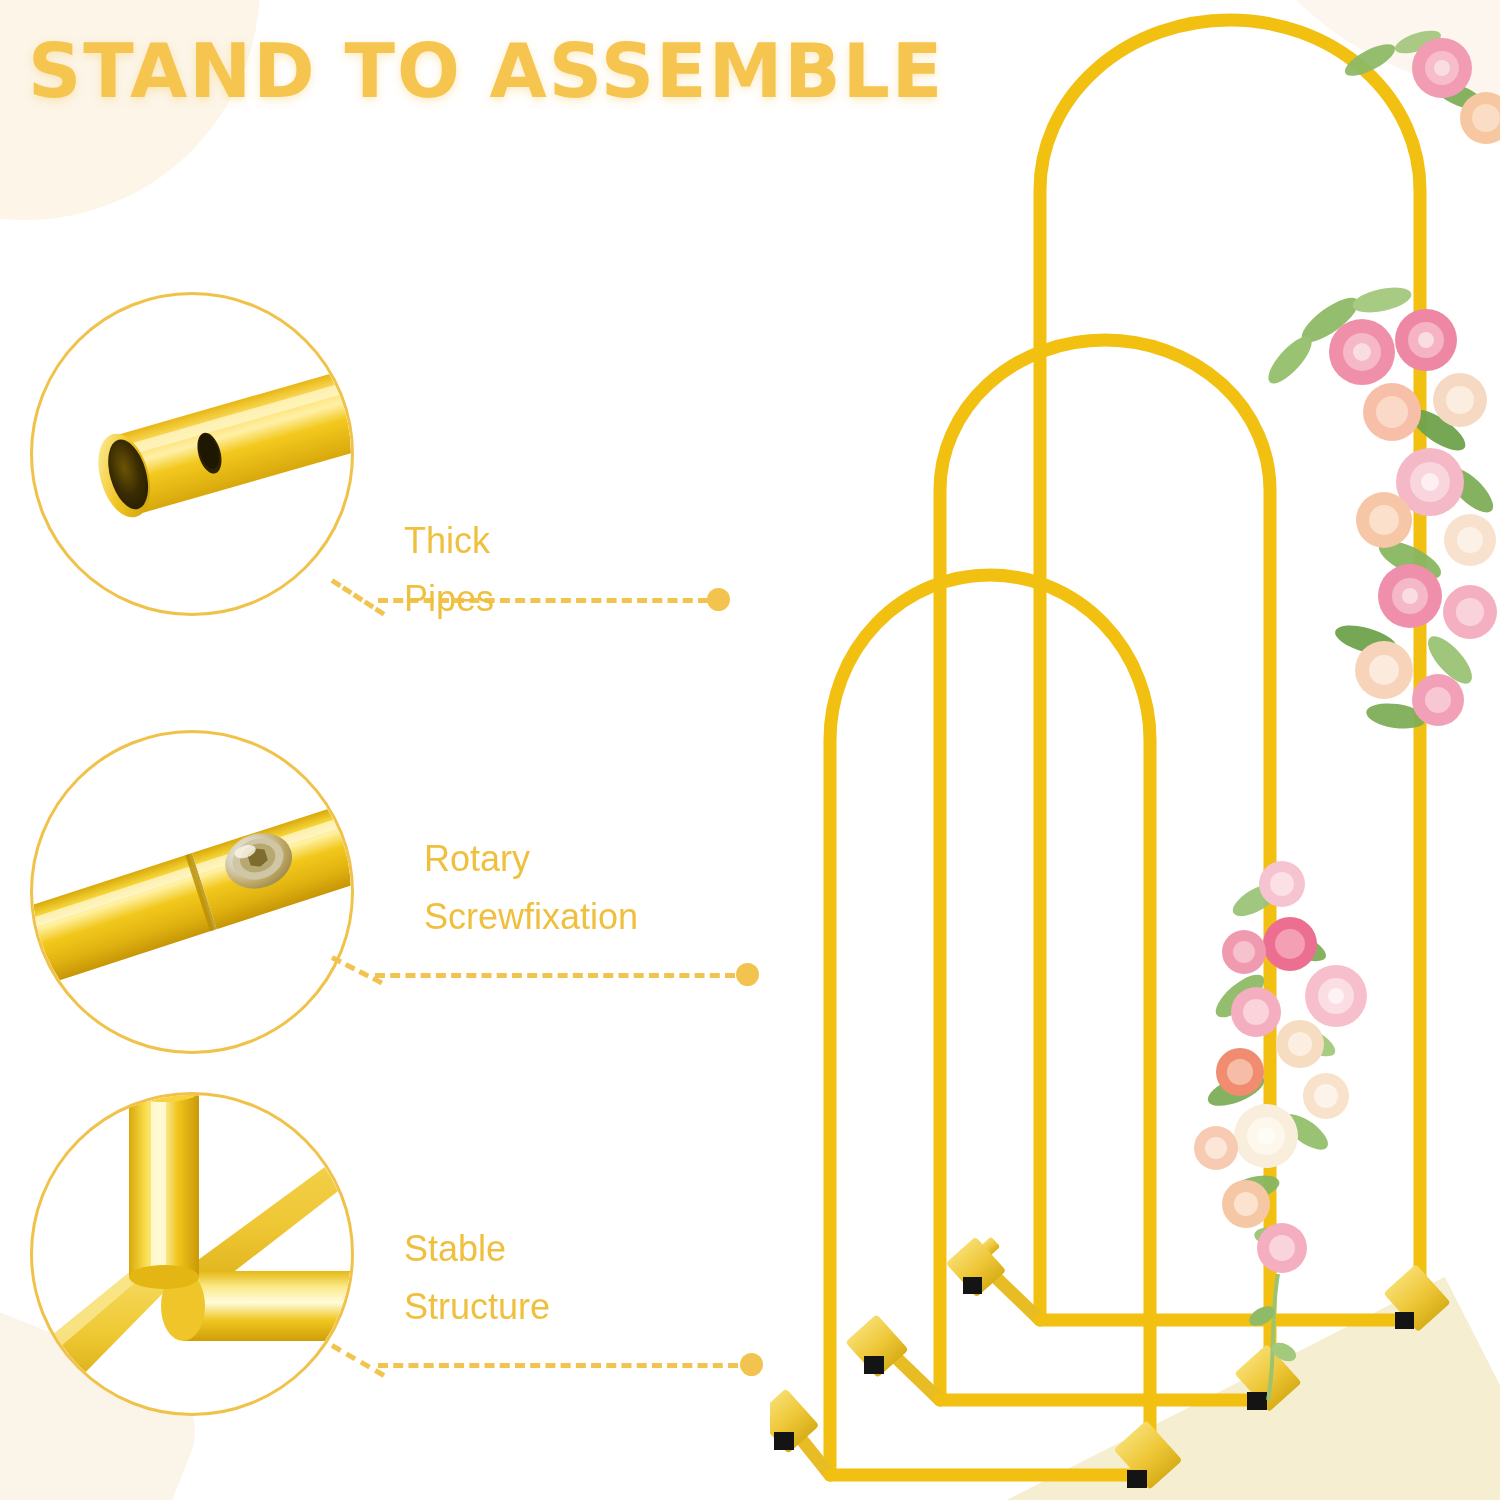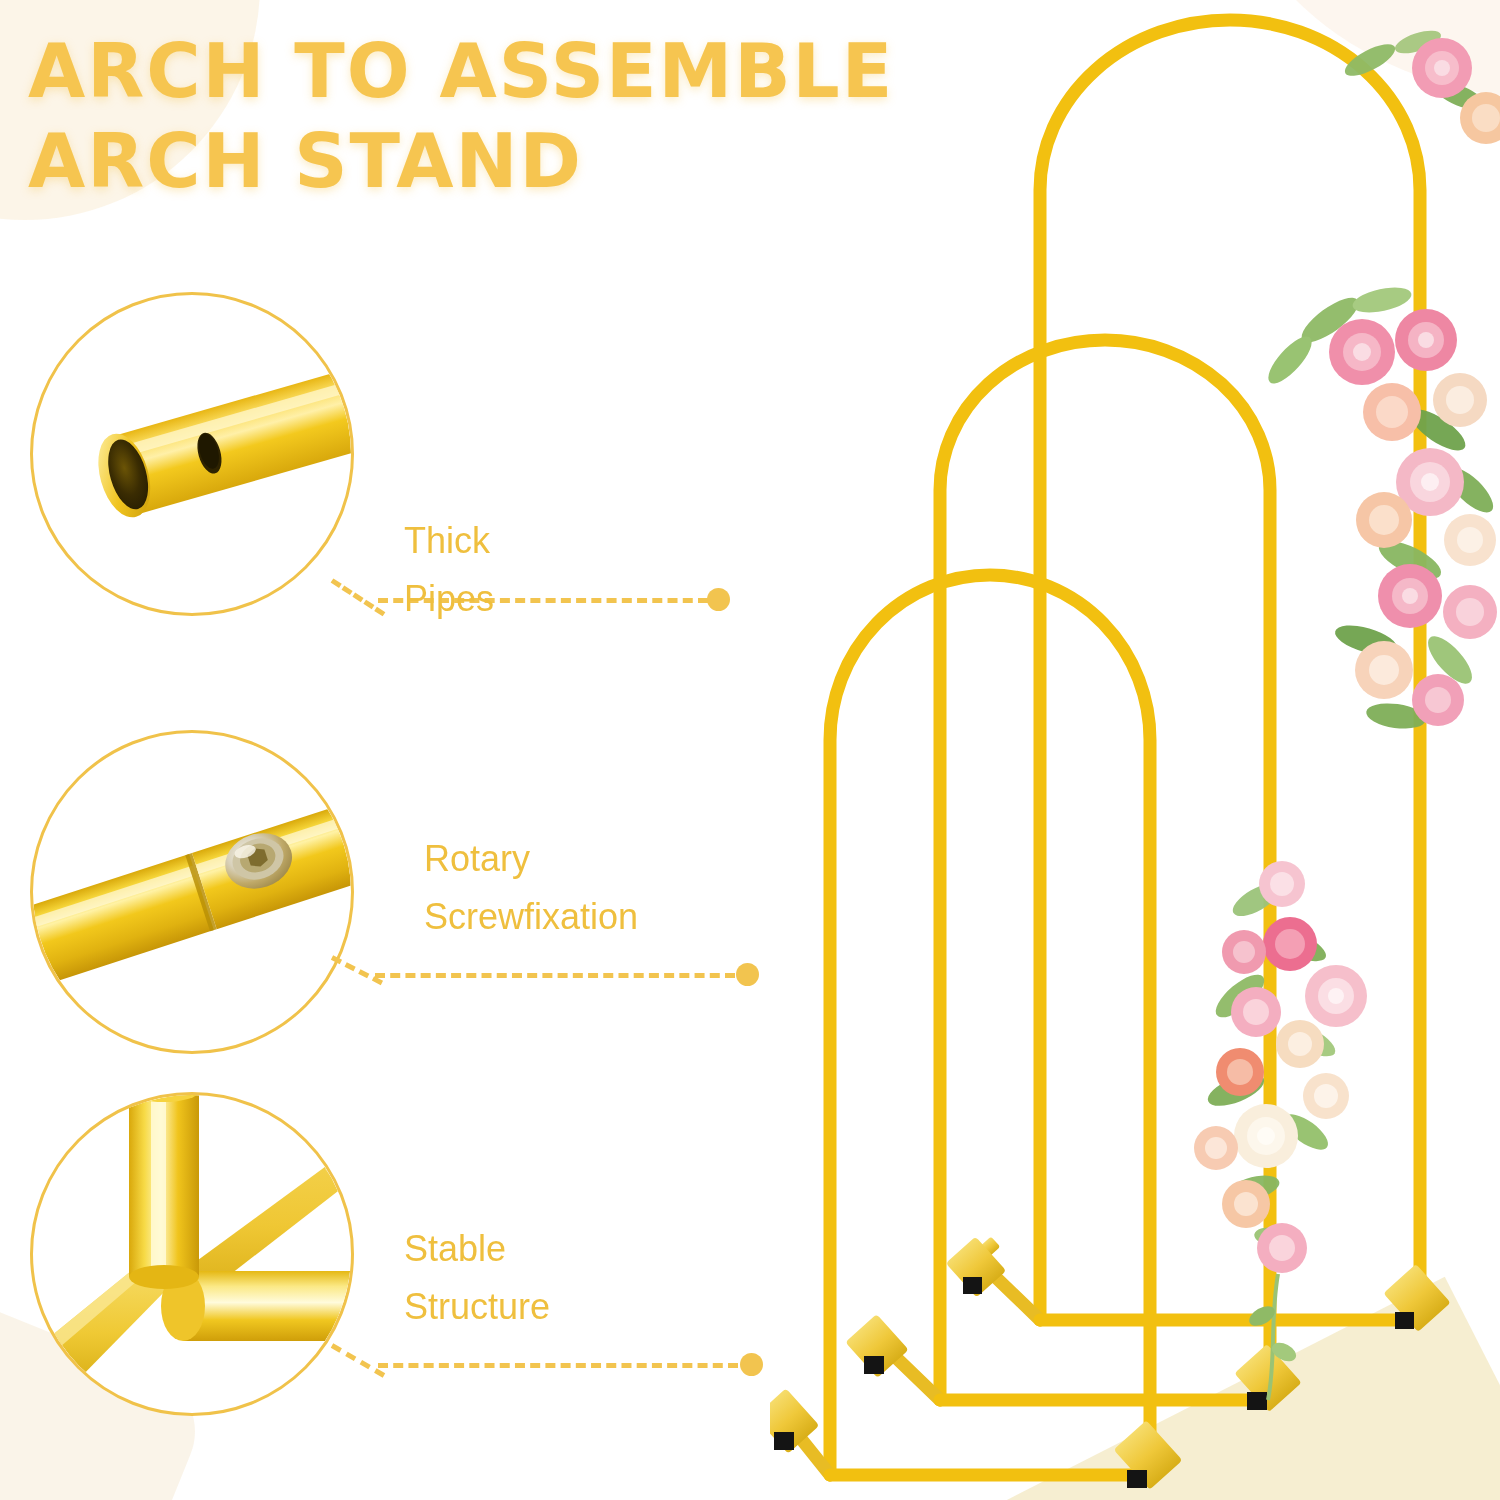--- a/index.html
+++ b/index.html
@@ -145,22 +145,21 @@
 <body>
 
 <div id="page">
 
   <div class="bg-blob" id="blob-topleft"></div>
   <div class="bg-blob" id="blob-topright"></div>
   <div class="bg-blob" id="blob-bottomright"></div>
   <div class="bg-blob" id="blob-bottomleft"></div>
 
   <div id="title-block">
-    <div class="title-line">ARCH TO ASSEMBLE</div>
-    <div class="title-line">ARCH STAND</div>
+    <div class="title-line">STAND TO ASSEMBLE</div>
   </div>
 
   <div class="feature">
 
     <div class="circle-photo" style="left:30px; top:292px;">
       <div class="circle-inner">
         <svg width="318" height="318" viewBox="0 0 318 318">
           <defs>
             <linearGradient id="pipeBody" x1="0" y1="0" x2="0" y2="1">
               <stop offset="0%" stop-color="#E8B614"></stop>

